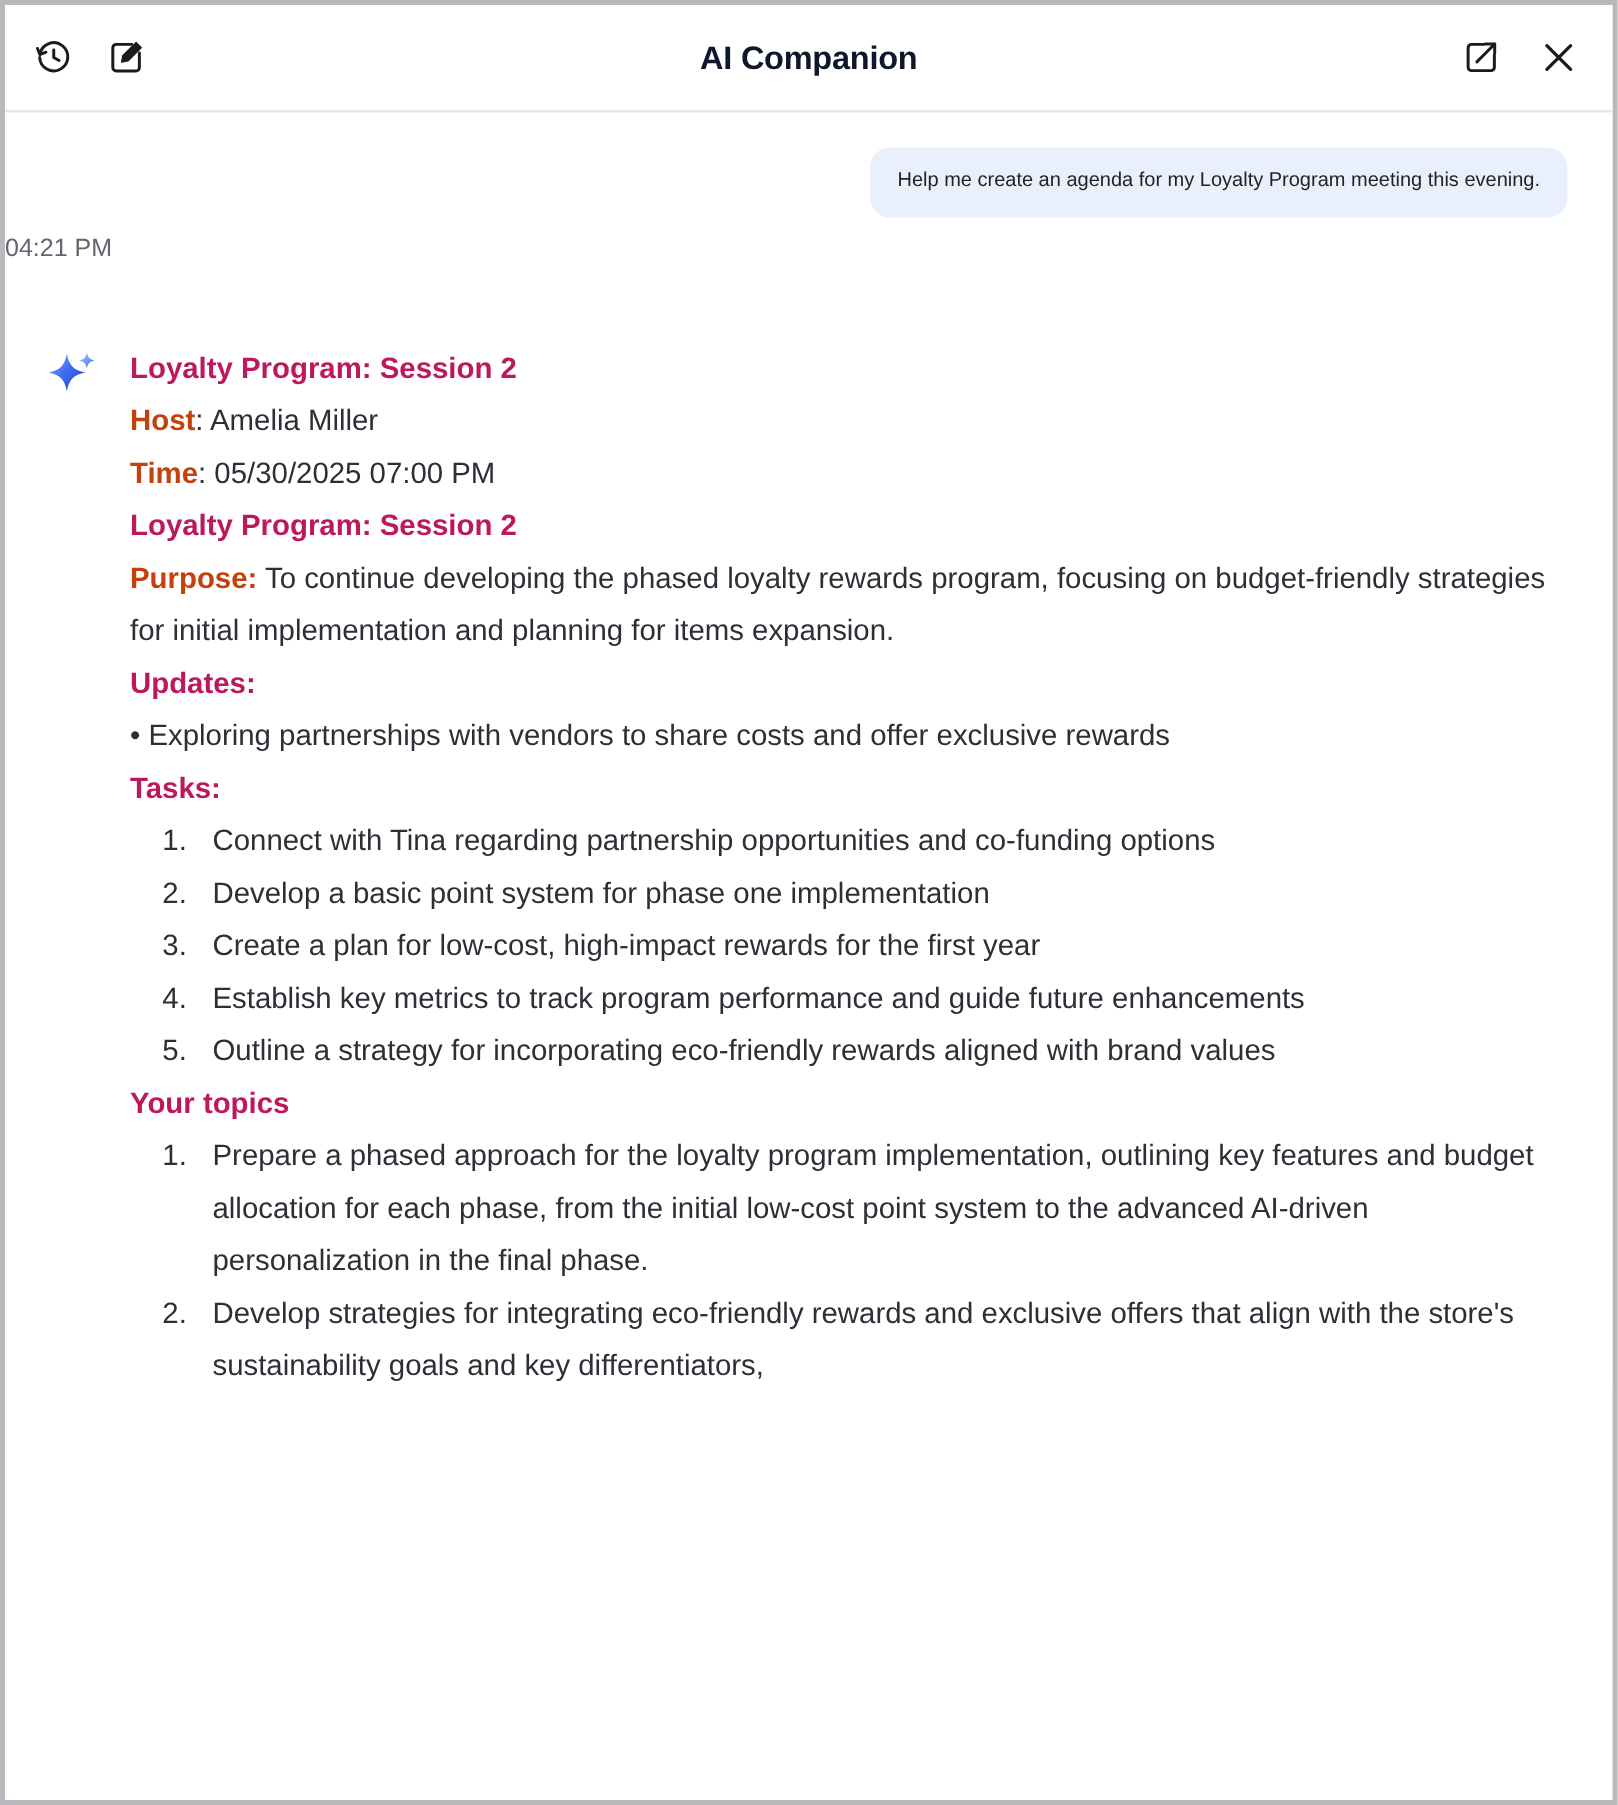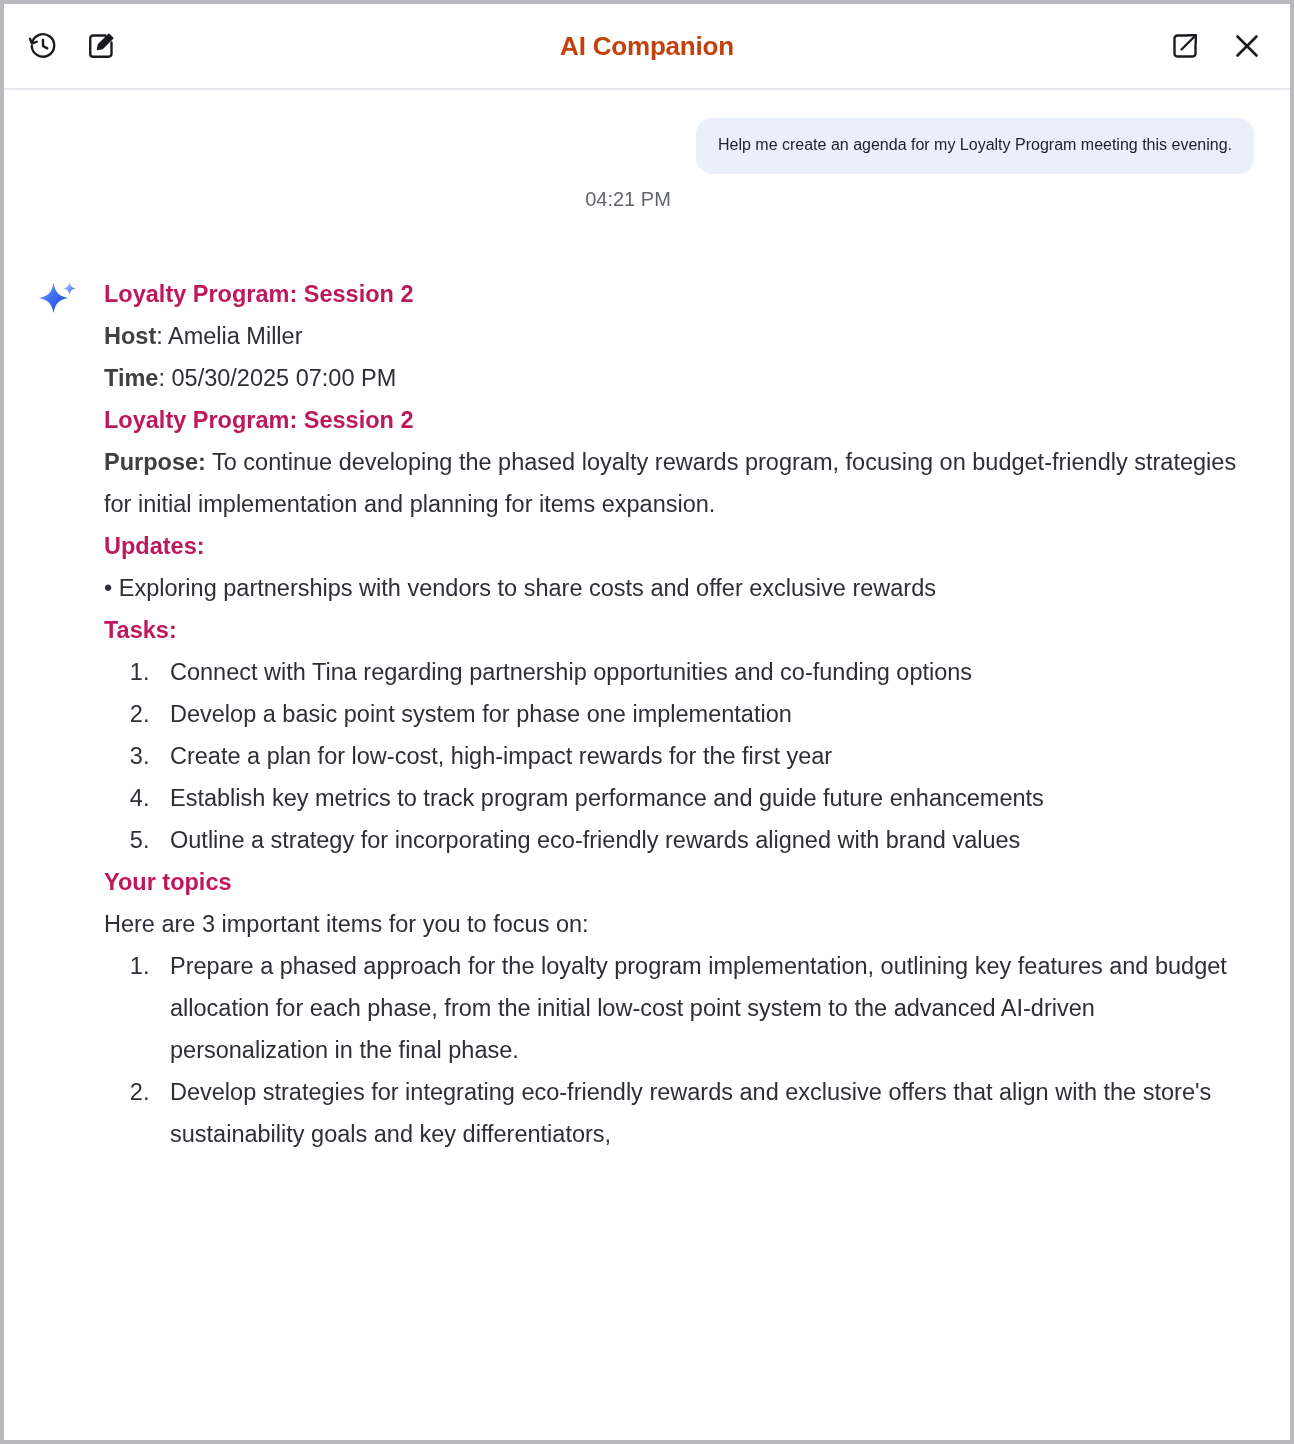--- a/index.html
+++ b/index.html
@@ -59,21 +59,21 @@
     color: #1a1a1f;
   }
   .icon-btn svg { display: block; }
   .header-title {
     position: absolute;
     left: 0;
     right: 0;
     text-align: center;
     font-size: 26px;
     font-weight: 700;
-    color: #c2410c;
+    color: #0f172a;
     letter-spacing: -0.2px;
     pointer-events: none;
   }
 
   
   .conversation {
     padding: 0;
     background: #ffffff;
   }
 
@@ -85,21 +85,21 @@
   .user-bubble {
     background: #e9f0fc;
     color: #22232a;
     border-radius: 16px;
     padding: 17px 22px 19px 22px;
     font-size: 16px;
     line-height: 1.28;
     max-width: 980px;
   }
   .timestamp {
-    text-align: center;
+    text-align: left;
     padding: 14px 38px 0 0;
     font-size: 20px;
     color: #63656d;
   }
 
   
   .assistant-row {
     display: flex;
     align-items: flex-start;
     padding: 62px 40px 0 32px;
@@ -114,21 +114,21 @@
 
   .assistant-body {
     flex: 1 1 auto;
     padding-left: 24px;
     font-size: 23.5px;
     line-height: 42px;
     color: #2e2f36;
   }
 
   .line { margin: 0; }
-  .line b, .bold { font-weight: 700; color: #404040; }
+  .line b, .bold { font-weight: 700; color: #c2410c; }
   .heading-line { font-weight: 700; color: #be185d; }
 
   .bullets { margin: 0; }
   .bullet-line { margin: 0; }
 
   ol.num-list {
     margin: 0;
     padding-left: 52px;
     list-style-position: outside;
   }
@@ -232,21 +232,20 @@
         <ol class="num-list">
           <li>Connect with Tina regarding partnership opportunities and co-funding options</li>
           <li>Develop a basic point system for phase one implementation</li>
           <li>Create a plan for low-cost, high-impact rewards for the first year</li>
           <li>Establish key metrics to track program performance and guide future enhancements</li>
           <li>Outline a strategy for incorporating eco-friendly rewards aligned with brand values</li>
         </ol>
 
         <p class="line heading-line">Your topics</p>
 
-        <p class="line">Here are 3 important items for you to focus on:</p>
 
         <ol class="num-list">
           <li>Prepare a phased approach for the loyalty program implementation, outlining key features and budget allocation for each phase, from the initial low-cost point system to the advanced AI-driven personalization in the final phase.</li>
           <li>Develop strategies for integrating eco-friendly rewards and exclusive offers that align with the store's sustainability goals and key differentiators,</li>
         </ol>
 
       </div>
     </div>
   </div>
 </div>

